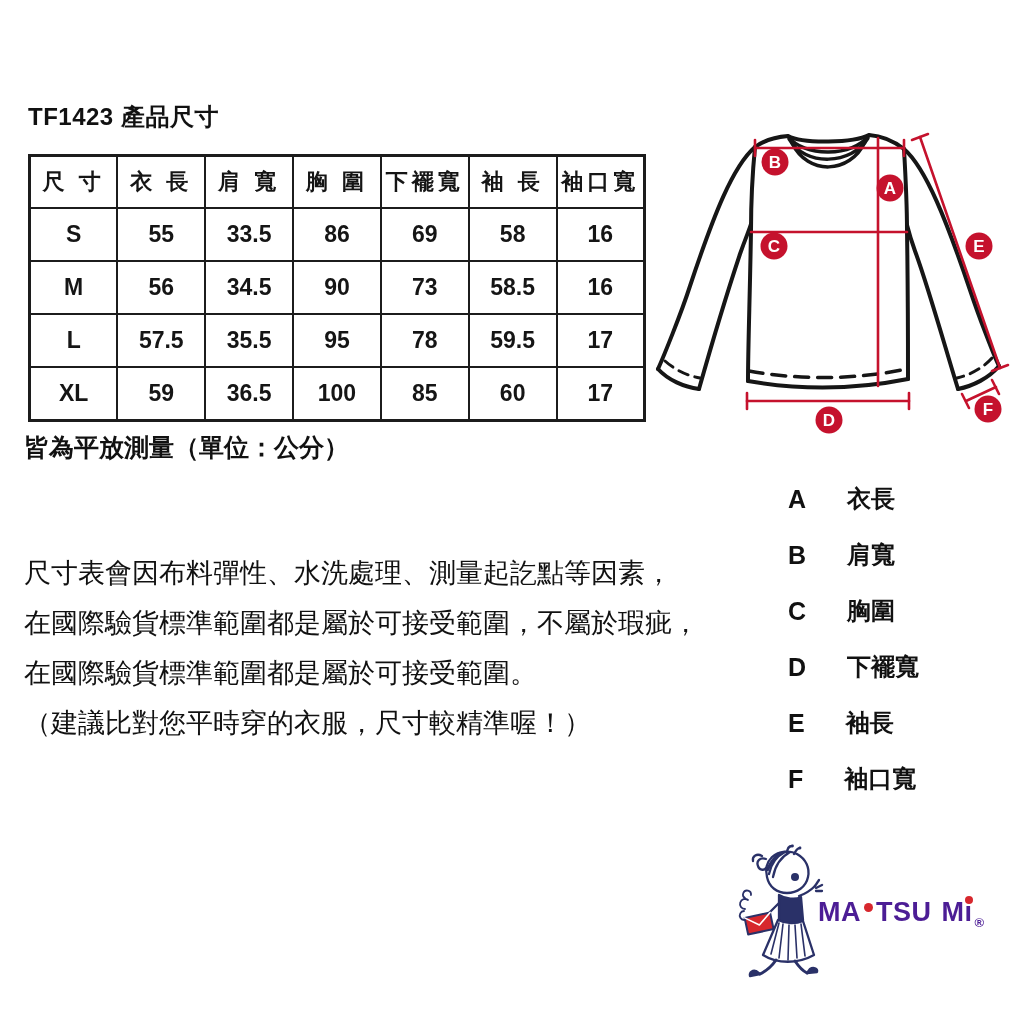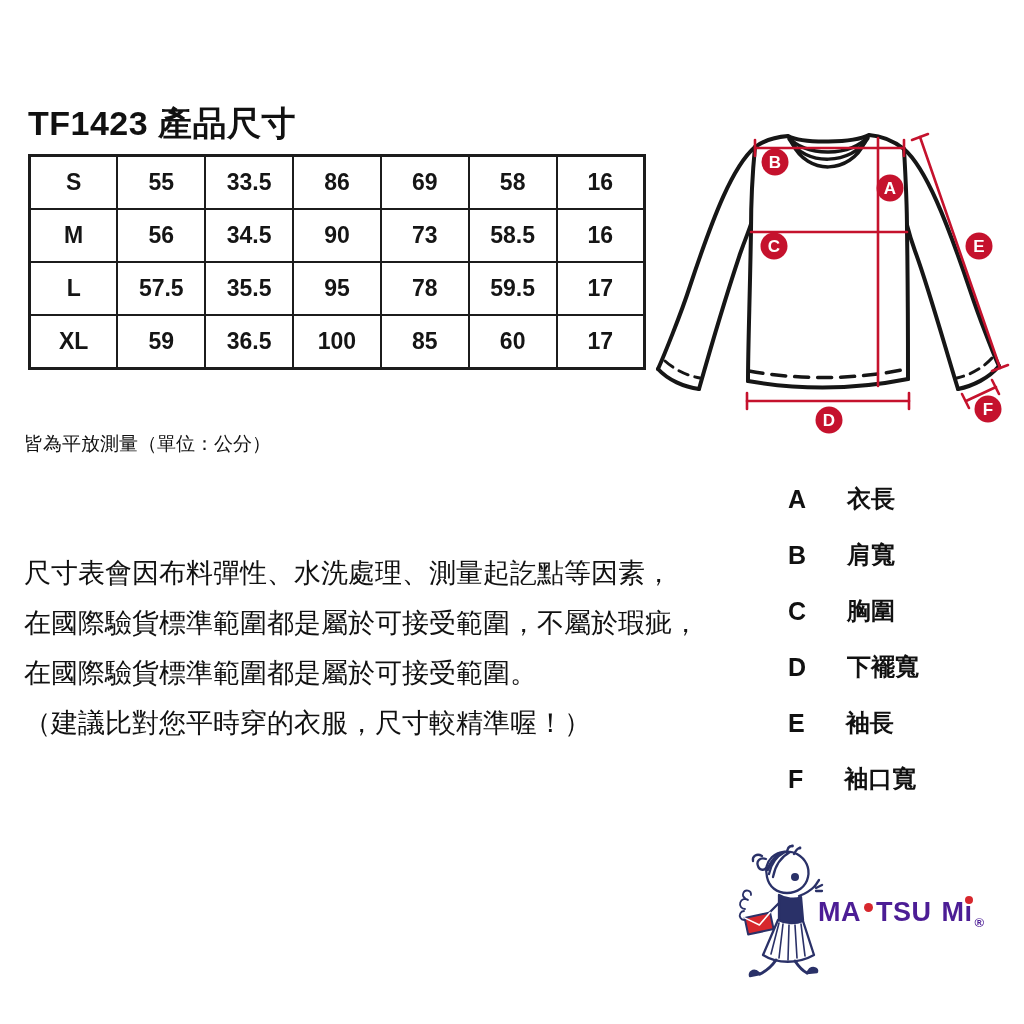--- a/index.html
+++ b/index.html
@@ -5,38 +5,38 @@
   html,body{margin:0;padding:0;}
   body{
     width:1024px;height:1024px;background:#ffffff;
     font-family:"Liberation Sans", sans-serif;color:#111;
     -webkit-font-smoothing:antialiased;
   }
   .canvas{position:relative;width:1024px;height:1024px;background:#fff;overflow:hidden;}
 
   .page-title{
     position:absolute;left:28px;top:101px;
-    font-size:34px;font-weight:700;letter-spacing:0.5px;white-space:nowrap;
+    font-size:24px;font-weight:700;letter-spacing:0.5px;white-space:nowrap;
   }
 
   table.size-table{
     position:absolute;left:28px;top:154px;width:618px;
     border-collapse:collapse;table-layout:fixed;
     border:3px solid #1c1c1c;background:#fff;
   }
   table.size-table td{
     border:2px solid #1c1c1c;text-align:center;vertical-align:middle;
     font-weight:700;color:#151515;padding:0;
   }
   table.size-table tr.hdr td{height:50px;font-size:22px;letter-spacing:4px;}
   table.size-table tr.data td{height:51px;font-size:23px;letter-spacing:0;}
 
   .measure-note{
     position:absolute;left:24px;top:431px;
-    font-size:19px;font-weight:400;white-space:nowrap;
+    font-size:25px;font-weight:700;white-space:nowrap;
   }
 
   .disclaimer{
     position:absolute;left:24px;top:548px;width:680px;
     font-size:27px;font-weight:500;line-height:50px;white-space:nowrap;font-family:Liberation Serif, serif;
   }
 
   .legend{position:absolute;left:788px;top:486px;}
   .legend .item{display:flex;align-items:center;height:26px;margin-bottom:30px;white-space:nowrap;}
   .legend .key{font-size:25px;font-weight:800;margin-right:9px;}
@@ -69,20 +69,29 @@
 </style>
 </head>
 <body>
 
 <div class="canvas">
 
   <div class="page-title">TF1423 產品尺寸</div>
 
   <table class="size-table">
     <tbody>
+        <tr class="hdr">
+      <td>尺 寸</td>
+      <td>衣 長</td>
+      <td>肩 寬</td>
+      <td>胸 圍</td>
+      <td>下襬寬</td>
+      <td>袖 長</td>
+      <td>袖口寬</td>
+    </tr>
     <tr class="data">
       <td>S</td>
       <td>55</td>
       <td>33.5</td>
       <td>86</td>
       <td>69</td>
       <td>58</td>
       <td>16</td>
     </tr>
     <tr class="data">

